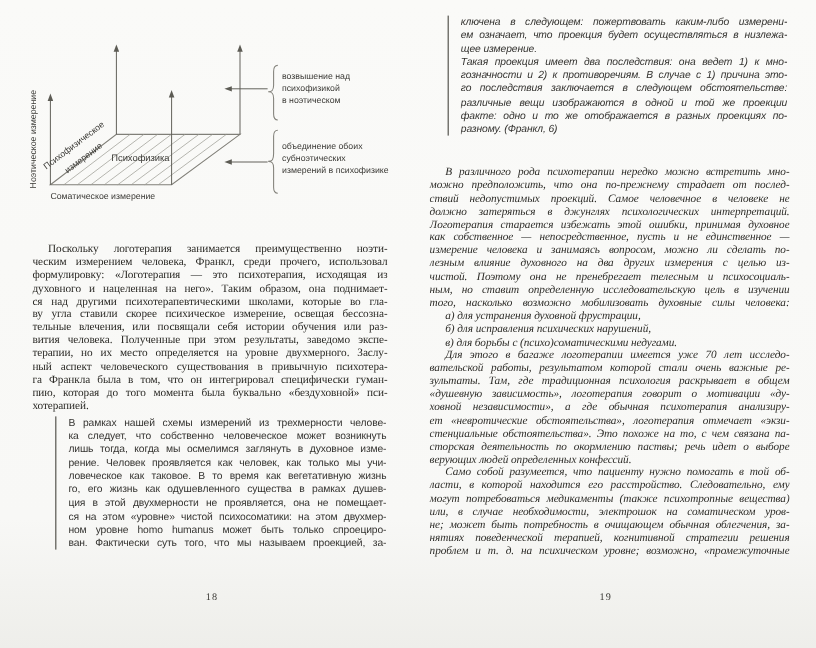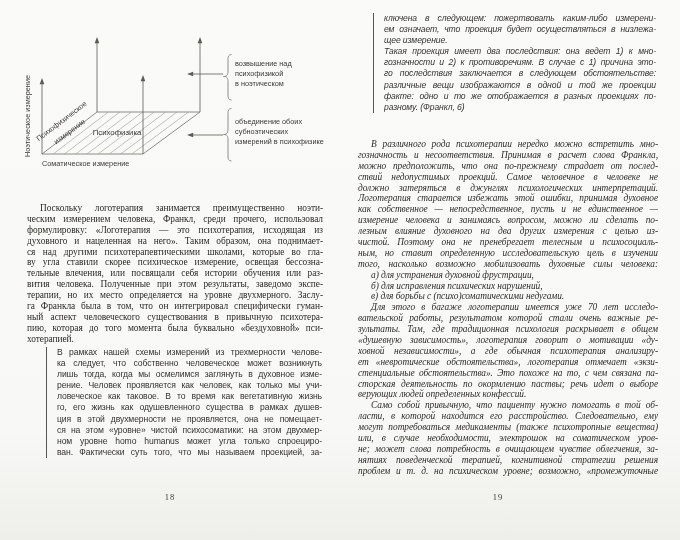--- a/index.html
+++ b/index.html
@@ -23,21 +23,21 @@
   }
   .quote .ln{line-height:11.1px;height:11.1px;letter-spacing:-0.1px;}
 
   #diagram{position:absolute;left:-13px;top:2px;}
   #left-para{position:absolute;top:179px;left:0;width:296px;margin-top:24px;}
   #left-quote{position:absolute;top:347px;left:19px;width:265px;}
   #right-quote{position:absolute;top:13px;left:15px;width:272px;}
   #right-body{position:absolute;top:139px;left:0;width:300px;}
 
   .pagenum{
-    position:absolute;top:492px;width:24px;text-align:center;
+    position:absolute;top:492px;width:24px;text-align:right;
     font-size:8.5px;color:#3c3b37;letter-spacing:1px;
   }
   #pn-left{left:158px;}
   #pn-right{left:486px;}
 
   svg text{font-family:"Liberation Sans",sans-serif;fill:#3a3935;}
   .ax-label{font-size:7.3px;}
   .plane-label{font-size:7.8px;}
   .ann-label{font-size:7.3px;}
 </style>
@@ -111,57 +111,56 @@
   <div id="left-para" class="body-text">
       <div class="ln ind">Поскольку логотерапия занимается преимущественно ноэти-</div>
       <div class="ln">ческим измерением человека, Франкл, среди прочего, использовал</div>
       <div class="ln">формулировку: «Логотерапия — это психотерапия, исходящая из</div>
       <div class="ln">духовного и нацеленная на него». Таким образом, она поднимает-</div>
       <div class="ln">ся над другими психотерапевтическими школами, которые во гла-</div>
       <div class="ln">ву угла ставили скорее психическое измерение, освещая бессозна-</div>
       <div class="ln">тельные влечения, или посвящали себя истории обучения или раз-</div>
       <div class="ln">вития человека. Полученные при этом результаты, заведомо экспе-</div>
       <div class="ln">терапии, но их место определяется на уровне двухмерного. Заслу-</div>
+      <div class="ln">ный аспект человеческого существования в привычную психотера-</div>
       <div class="ln">га Франкла была в том, что он интегрировал специфически гуман-</div>
-      <div class="ln">ный аспект человеческого существования в привычную психотера-</div>
       <div class="ln">пию, которая до того момента была буквально «бездуховной» пси-</div>
       <div class="ln nj">хотерапией.</div>
     </div>
 
   <div id="left-quote" class="quote">
       <div class="ln">В рамках нашей схемы измерений из трехмерности челове-</div>
       <div class="ln">ка следует, что собственно человеческое может возникнуть</div>
       <div class="ln">лишь тогда, когда мы осмелимся заглянуть в духовное изме-</div>
       <div class="ln">рение. Человек проявляется как человек, как только мы учи-</div>
       <div class="ln">ловеческое как таковое. В то время как вегетативную жизнь</div>
       <div class="ln">го, его жизнь как одушевленного существа в рамках душев-</div>
       <div class="ln">ция в этой двухмерности не проявляется, она не помещает-</div>
       <div class="ln">ся на этом «уровне» чистой психосоматики: на этом двухмер-</div>
-      <div class="ln">ном уровне homo humanus может угла только спроециро-</div>
+      <div class="ln">ном уровне homo humanus может быть только спроециро-</div>
       <div class="ln">ван. Фактически суть того, что мы называем проекцией, за-</div>
     </div>
 </div>
 
 <div class="page" id="right-page">
   <div id="right-quote" class="quote">
       <div class="ln">ключена в следующем: пожертвовать каким-либо измерени-</div>
       <div class="ln">ем означает, что проекция будет осуществляться в низлежа-</div>
       <div class="ln nj">щее измерение.</div>
       <div class="ln">Такая проекция имеет два последствия: она ведет 1) к мно-</div>
       <div class="ln">гозначности и 2) к противоречиям. В случае с 1) причина это-</div>
       <div class="ln">го последствия заключается в следующем обстоятельстве:</div>
       <div class="ln">различные вещи изображаются в одной и той же проекции</div>
       <div class="ln">факте: одно и то же отображается в разных проекциях по-</div>
       <div class="ln nj">разному. (Франкл, 6)</div>
     </div>
 
   <div id="right-body" class="body-text">
     <div>
         <div class="ln ind">В различного рода психотерапии нередко можно встретить мно-</div>
-        <div class="ln">гозначность и несоответствия. Принимая в расчет слова Франкла,</div>
         <div class="ln">можно предположить, что она по-прежнему страдает от послед-</div>
         <div class="ln">ствий недопустимых проекций. Самое человечное в человеке не</div>
         <div class="ln">должно затеряться в джунглях психологических интерпретаций.</div>
         <div class="ln">Логотерапия старается избежать этой ошибки, принимая духовное</div>
         <div class="ln">как собственное — непосредственное, пусть и не единственное —</div>
         <div class="ln">измерение человека и занимаясь вопросом, можно ли сделать по-</div>
         <div class="ln">лезным влияние духовного на два других измерения с целью из-</div>
         <div class="ln">чистой. Поэтому она не пренебрегает телесным и психосоциаль-</div>
         <div class="ln">ным, но ставит определенную исследовательскую цель в изучении</div>
         <div class="ln">того, насколько возможно мобилизовать духовные силы человека:</div>
@@ -176,25 +175,25 @@
         <div class="ln">вательской работы, результатом которой стали очень важные ре-</div>
         <div class="ln">зультаты. Там, где традиционная психология раскрывает в общем</div>
         <div class="ln">«душевную зависимость», логотерапия говорит о мотивации «ду-</div>
         <div class="ln">ховной независимости», а где обычная психотерапия анализиру-</div>
         <div class="ln">ет «невротические обстоятельства», логотерапия отмечает «экзи-</div>
         <div class="ln">стенциальные обстоятельства». Это похоже на то, с чем связана па-</div>
         <div class="ln">сторская деятельность по окормлению паствы; речь идет о выборе</div>
         <div class="ln nj">верующих людей определенных конфессий.</div>
       </div>
     <div>
-        <div class="ln ind">Само собой привычную, что пациенту нужно помогать в той об-</div>
+        <div class="ln ind">Само собой разумеется, что пациенту нужно помогать в той об-</div>
         <div class="ln">ласти, в которой находится его расстройство. Следовательно, ему</div>
         <div class="ln">могут потребоваться медикаменты (также психотропные вещества)</div>
         <div class="ln">или, в случае необходимости, электрошок на соматическом уров-</div>
-        <div class="ln">не; может слова потребность в очищающем чувстве облегчения, за-</div>
+        <div class="ln">не; может быть потребность в очищающем обычная облегчения, за-</div>
         <div class="ln">нятиях поведенческой терапией, когнитивной стратегии решения</div>
         <div class="ln">проблем и т. д. на психическом уровне; возможно, «промежуточные</div>
       </div>
   </div>
 </div>
 
 <div class="pagenum" id="pn-left">18</div>
 <div class="pagenum" id="pn-right">19</div>
 
 </body></html>

